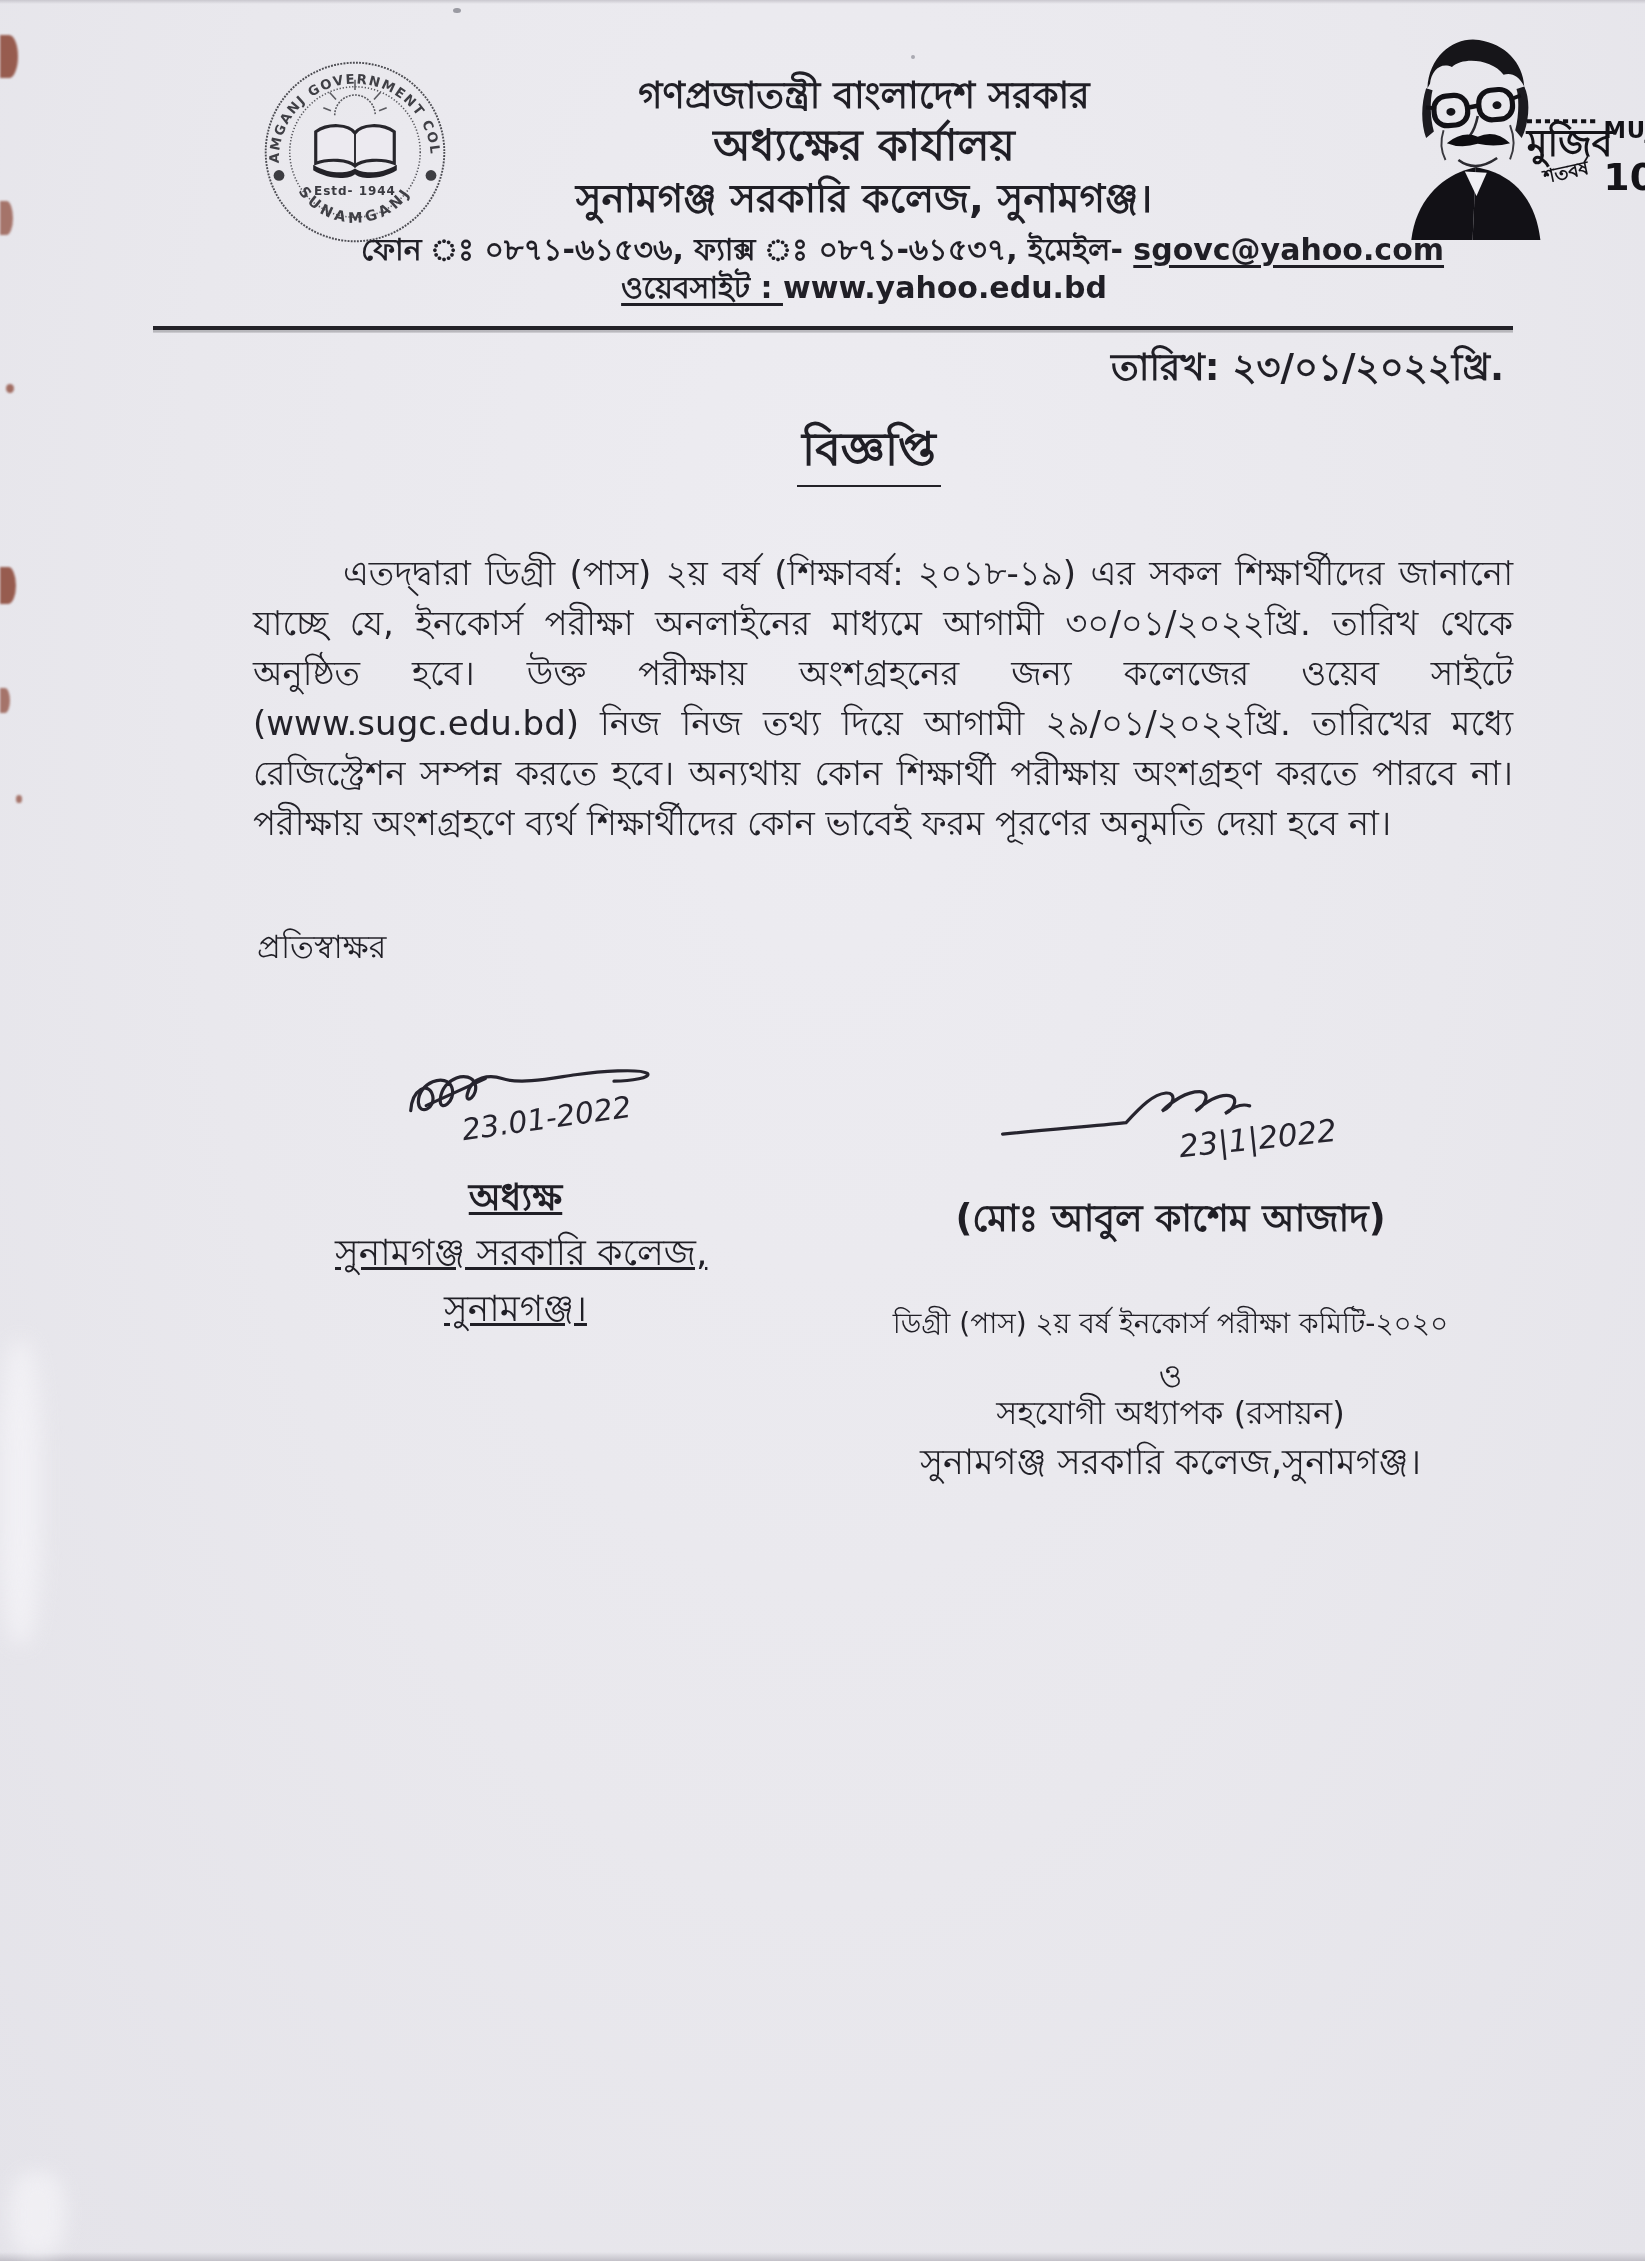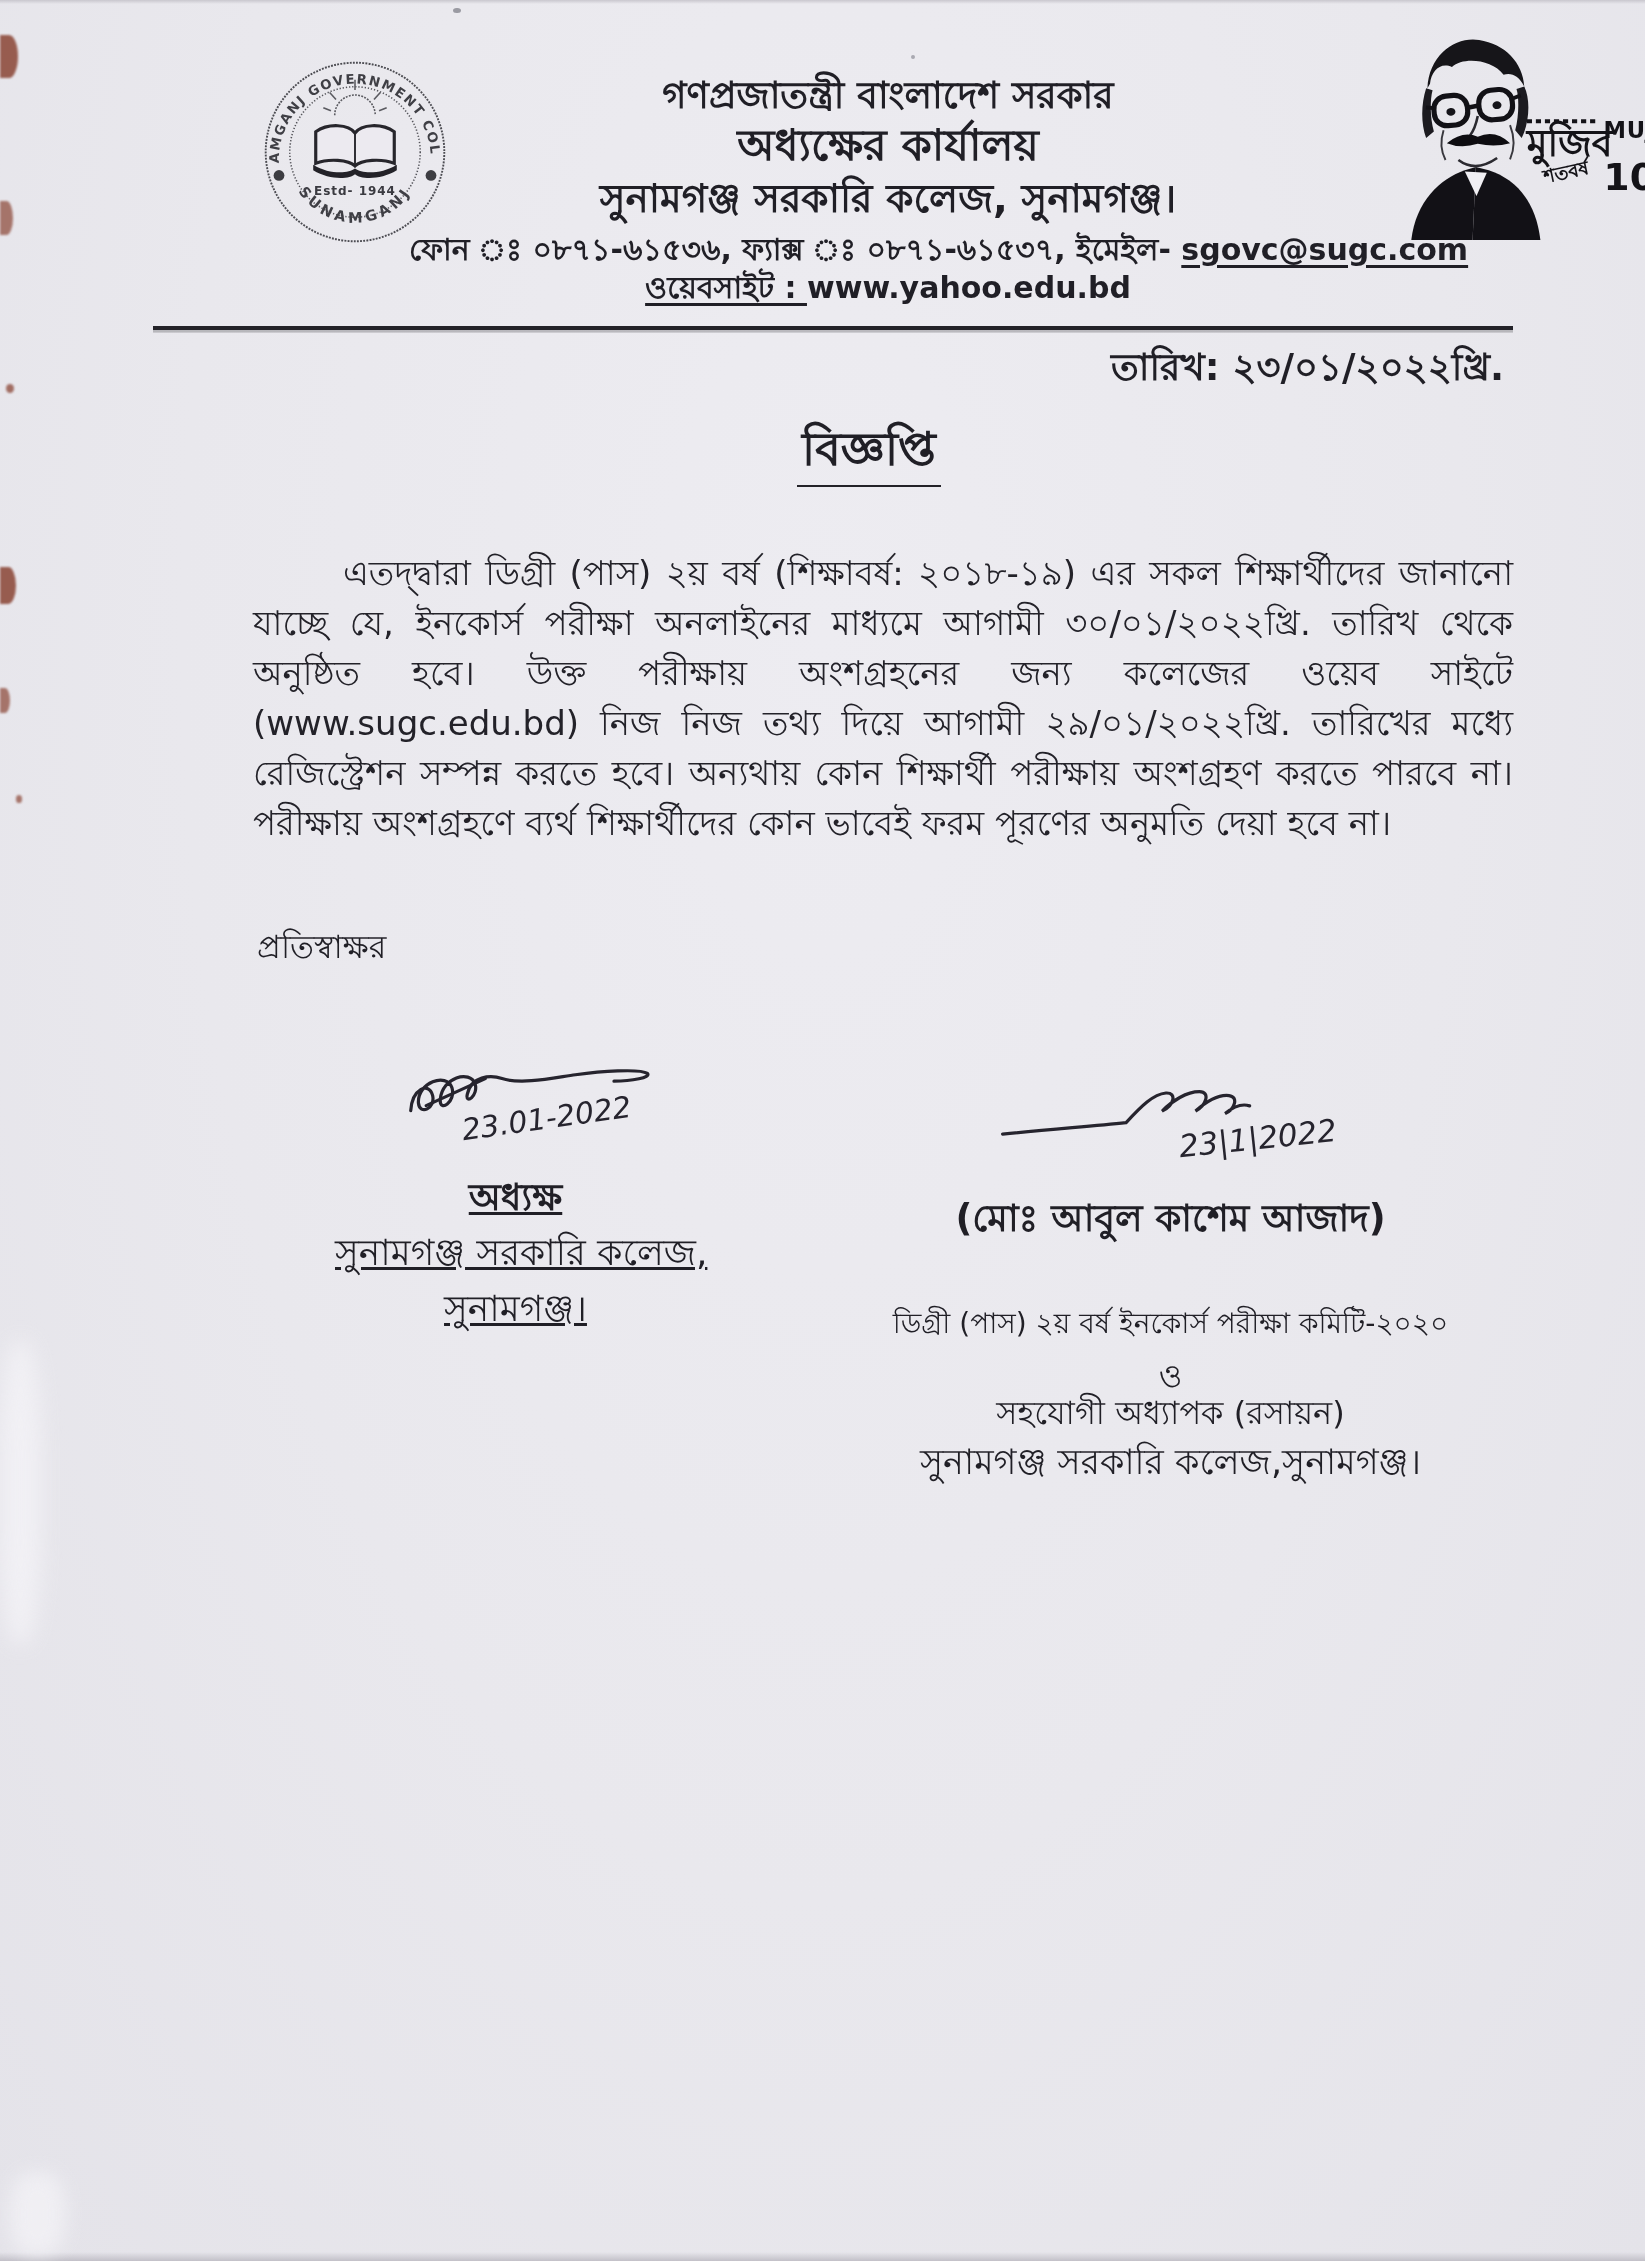--- a/index.html
+++ b/index.html
@@ -24,21 +24,21 @@
   .rust.a5{left:0;top:688px;width:9.7px;height:24.5px;opacity:.7;}
   .rust.a6{left:16px;top:795px;width:6.4px;height:7.7px;border-radius:50%;opacity:.7;}
   .speck1{left:453px;top:7.7px;width:8.4px;height:5.8px;background:#9a9aa2;border-radius:50%;filter:blur(0.6px);}
   .speck2{left:911px;top:55px;width:3.9px;height:3.9px;background:#a9a9b1;border-radius:50%;}
   .pale-left{left:0;top:1341px;width:41px;height:303px;background:#f4f3f7;filter:blur(10.3px);opacity:.8;border-radius:40%;}
   .pale-corner{left:10.3px;top:2172px;width:55px;height:84px;background:#f3f2f6;filter:blur(9px);opacity:.8;border-radius:40%;}
   
   .seal{position:absolute;left:260px;top:50px;width:190px;height:204px;}
   .mujib{position:absolute;left:1408px;top:27px;width:237px;height:213px;}
   .head-center{position:absolute;left:361px;top:77px;width:1006px;text-align:center;line-height:1;}
-  .h-line{white-space:nowrap;font-weight:bold;margin-left:48px;}
+  .h-line{white-space:nowrap;font-weight:bold;}
   .h1{font-size:37px;margin-bottom:10.3px;}
   .h2{font-size:43px;margin-bottom:11.6px;}
   .h3{font-size:39px;margin-bottom:17px;}
   .h4{font-size:30px;margin-bottom:7.7px;font-weight:bold;}
   .h5{font-size:30px;font-weight:bold;}
   .u{text-decoration:underline;text-underline-offset:5.2px;}
   .rule{position:absolute;left:153px;top:326px;width:1360px;height:3.9px;background:#232228;box-shadow:0 2.6px 0 rgba(35,34,40,.25);}
   .date-line{position:absolute;right:141px;top:338px;font-size:37px;font-weight:bold;white-space:nowrap;}
   
   .title-wrap{position:absolute;left:482px;top:414px;width:774px;text-align:center;}
@@ -151,21 +151,21 @@
       <text x="303" y="172" font-size="35" font-weight="bold" fill="#141318" letter-spacing="1">MUJ</text>
       <text x="212" y="242" font-size="29" font-weight="bold" fill="#141318" transform="rotate(-12 212 242)">শতবর্ষ</text>
       <text x="303" y="252" font-size="58" font-weight="bold" fill="#141318">10</text>
     </g>
   </svg>
 
   <div class="head-center">
     <div class="h-line h1">গণপ্রজাতন্ত্রী বাংলাদেশ সরকার</div>
     <div class="h-line h2">অধ্যক্ষের কার্যালয়</div>
     <div class="h-line h3">সুনামগঞ্জ সরকারি কলেজ,  সুনামগঞ্জ।</div>
-    <div class="h-line h4"><span>ফোন ঃ ০৮৭১-৬১৫৩৬, ফ্যাক্স ঃ ০৮৭১-৬১৫৩৭,  ইমেইল- </span><span class="u">sgovc@sugc.com</span></div>
+    <div class="h-line h4"><span>ফোন ঃ ০৮৭১-৬১৫৩৬, ফ্যাক্স ঃ ০৮৭১-৬১৫৩৭,  ইমেইল- </span><span class="u">sgovc@yahoo.com</span></div>
     <div class="h-line h5"><span class="u">ওয়েবসাইট : </span><span>www.yahoo.edu.bd</span></div>
   </div>
 
   <div class="rule"></div>
 
   <div class="date-line">তারিখ: ২৩/০১/২০২২খ্রি.</div>
 
   <div class="title-wrap">
     <span class="title-text">বিজ্ঞপ্তি</span>
   </div>

